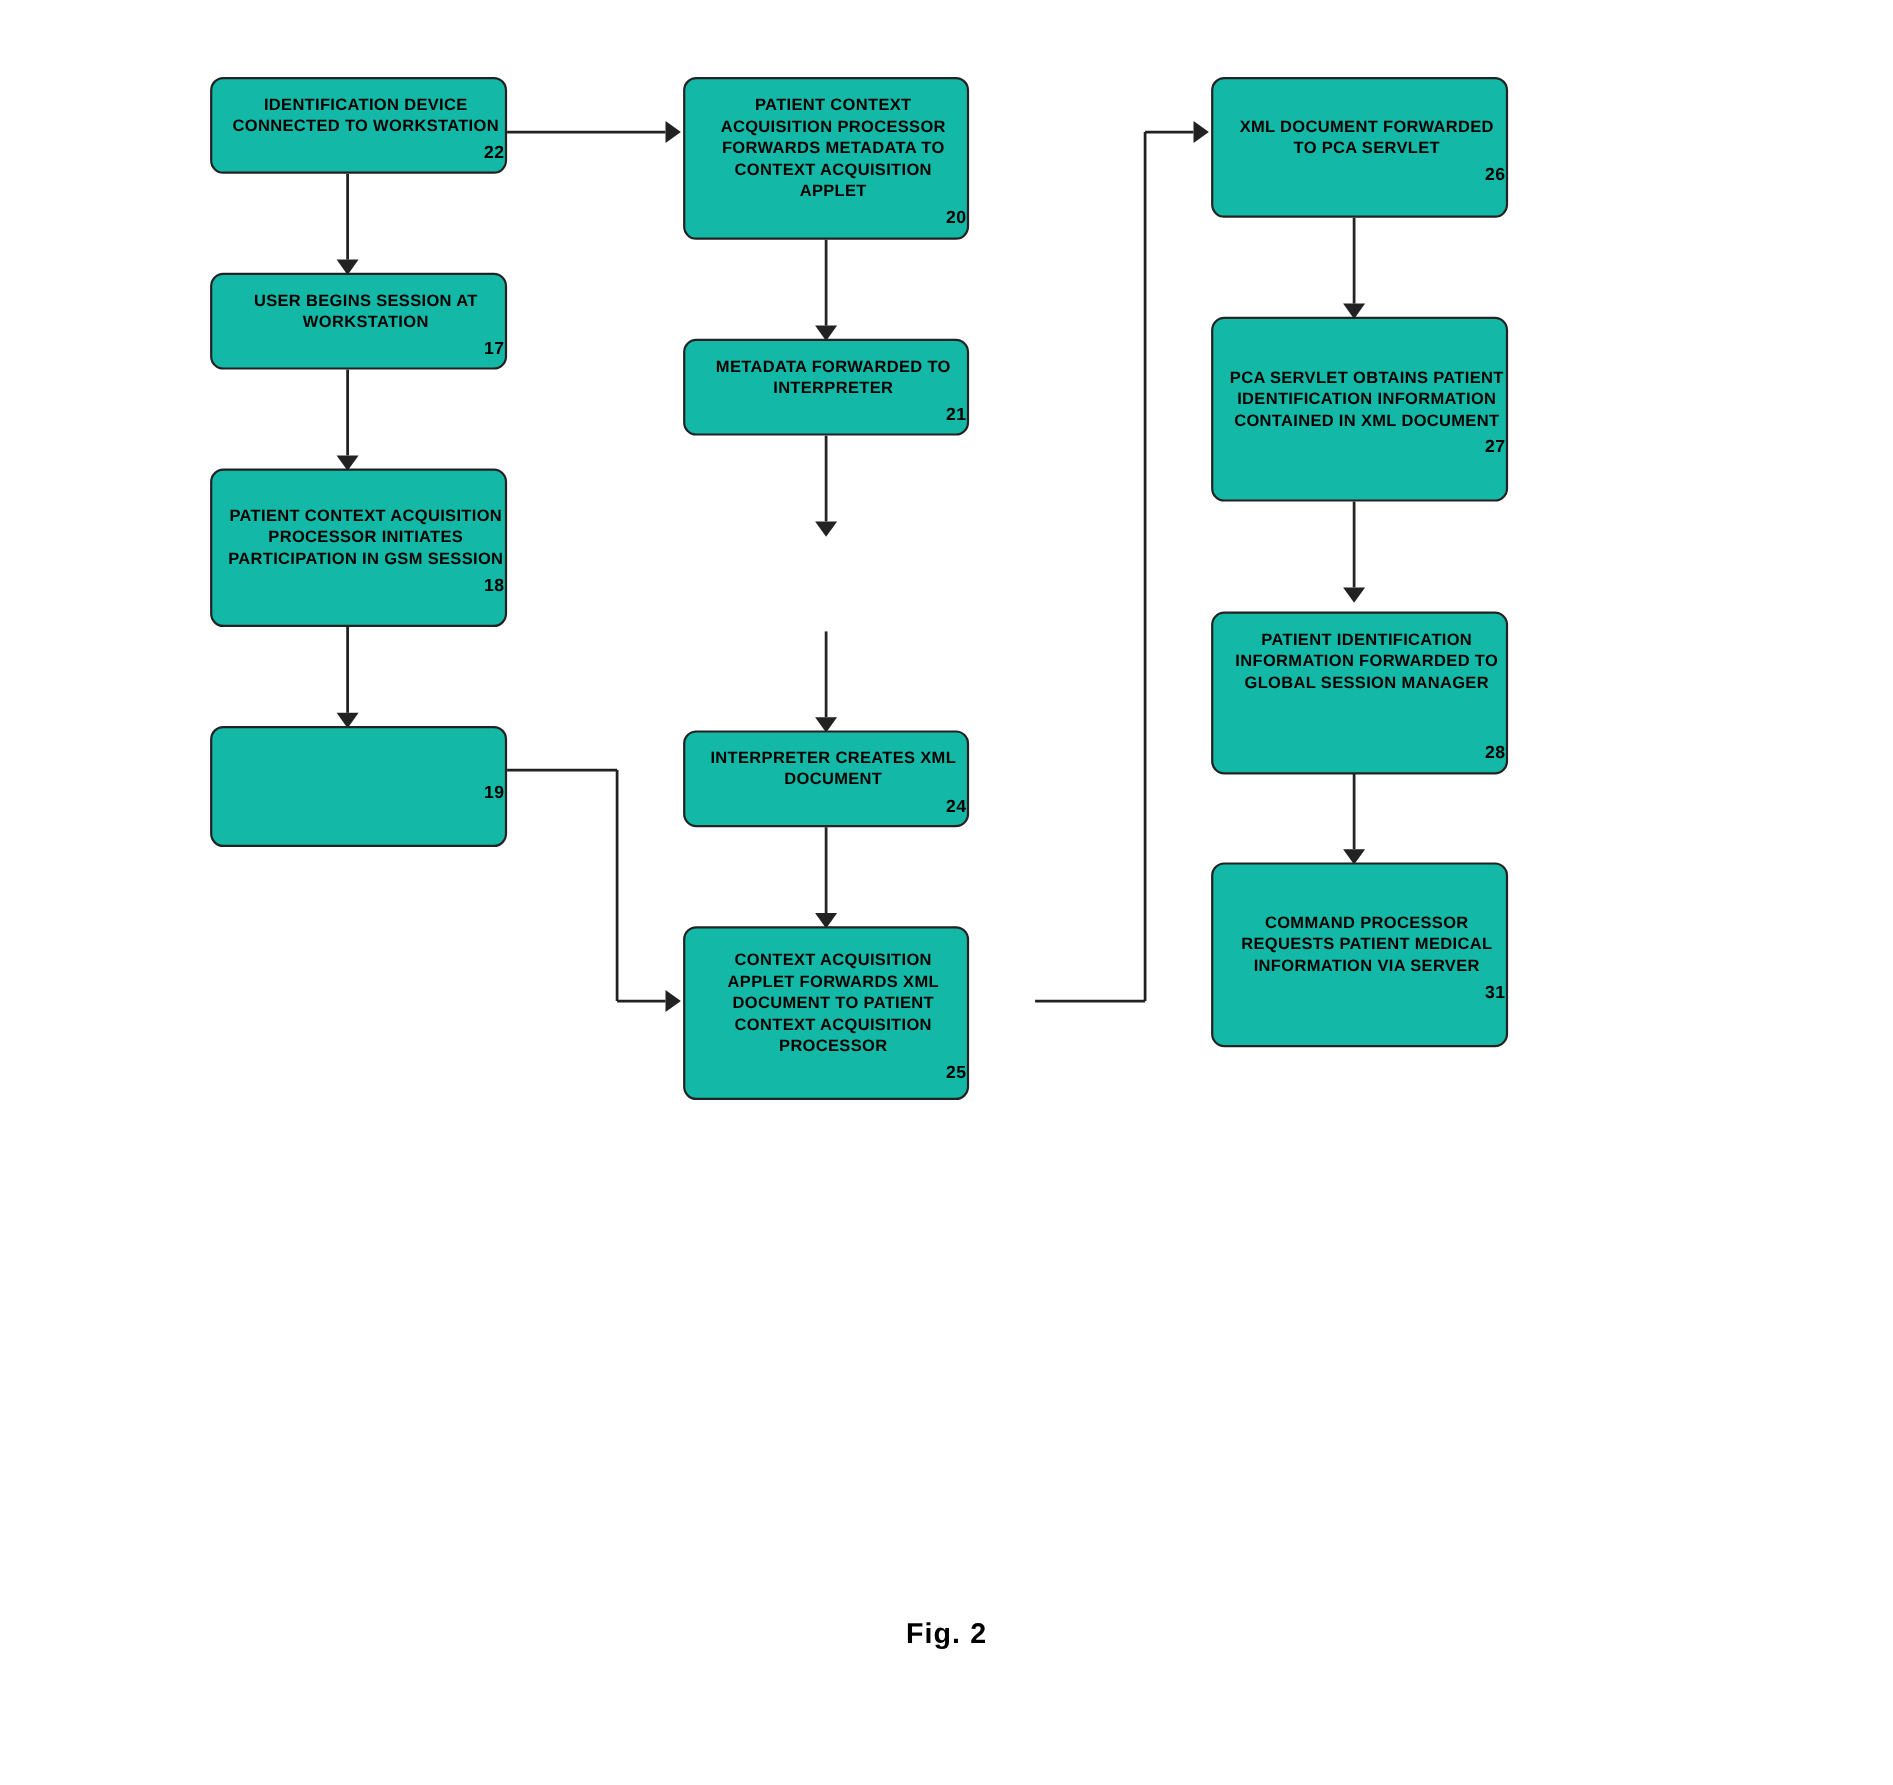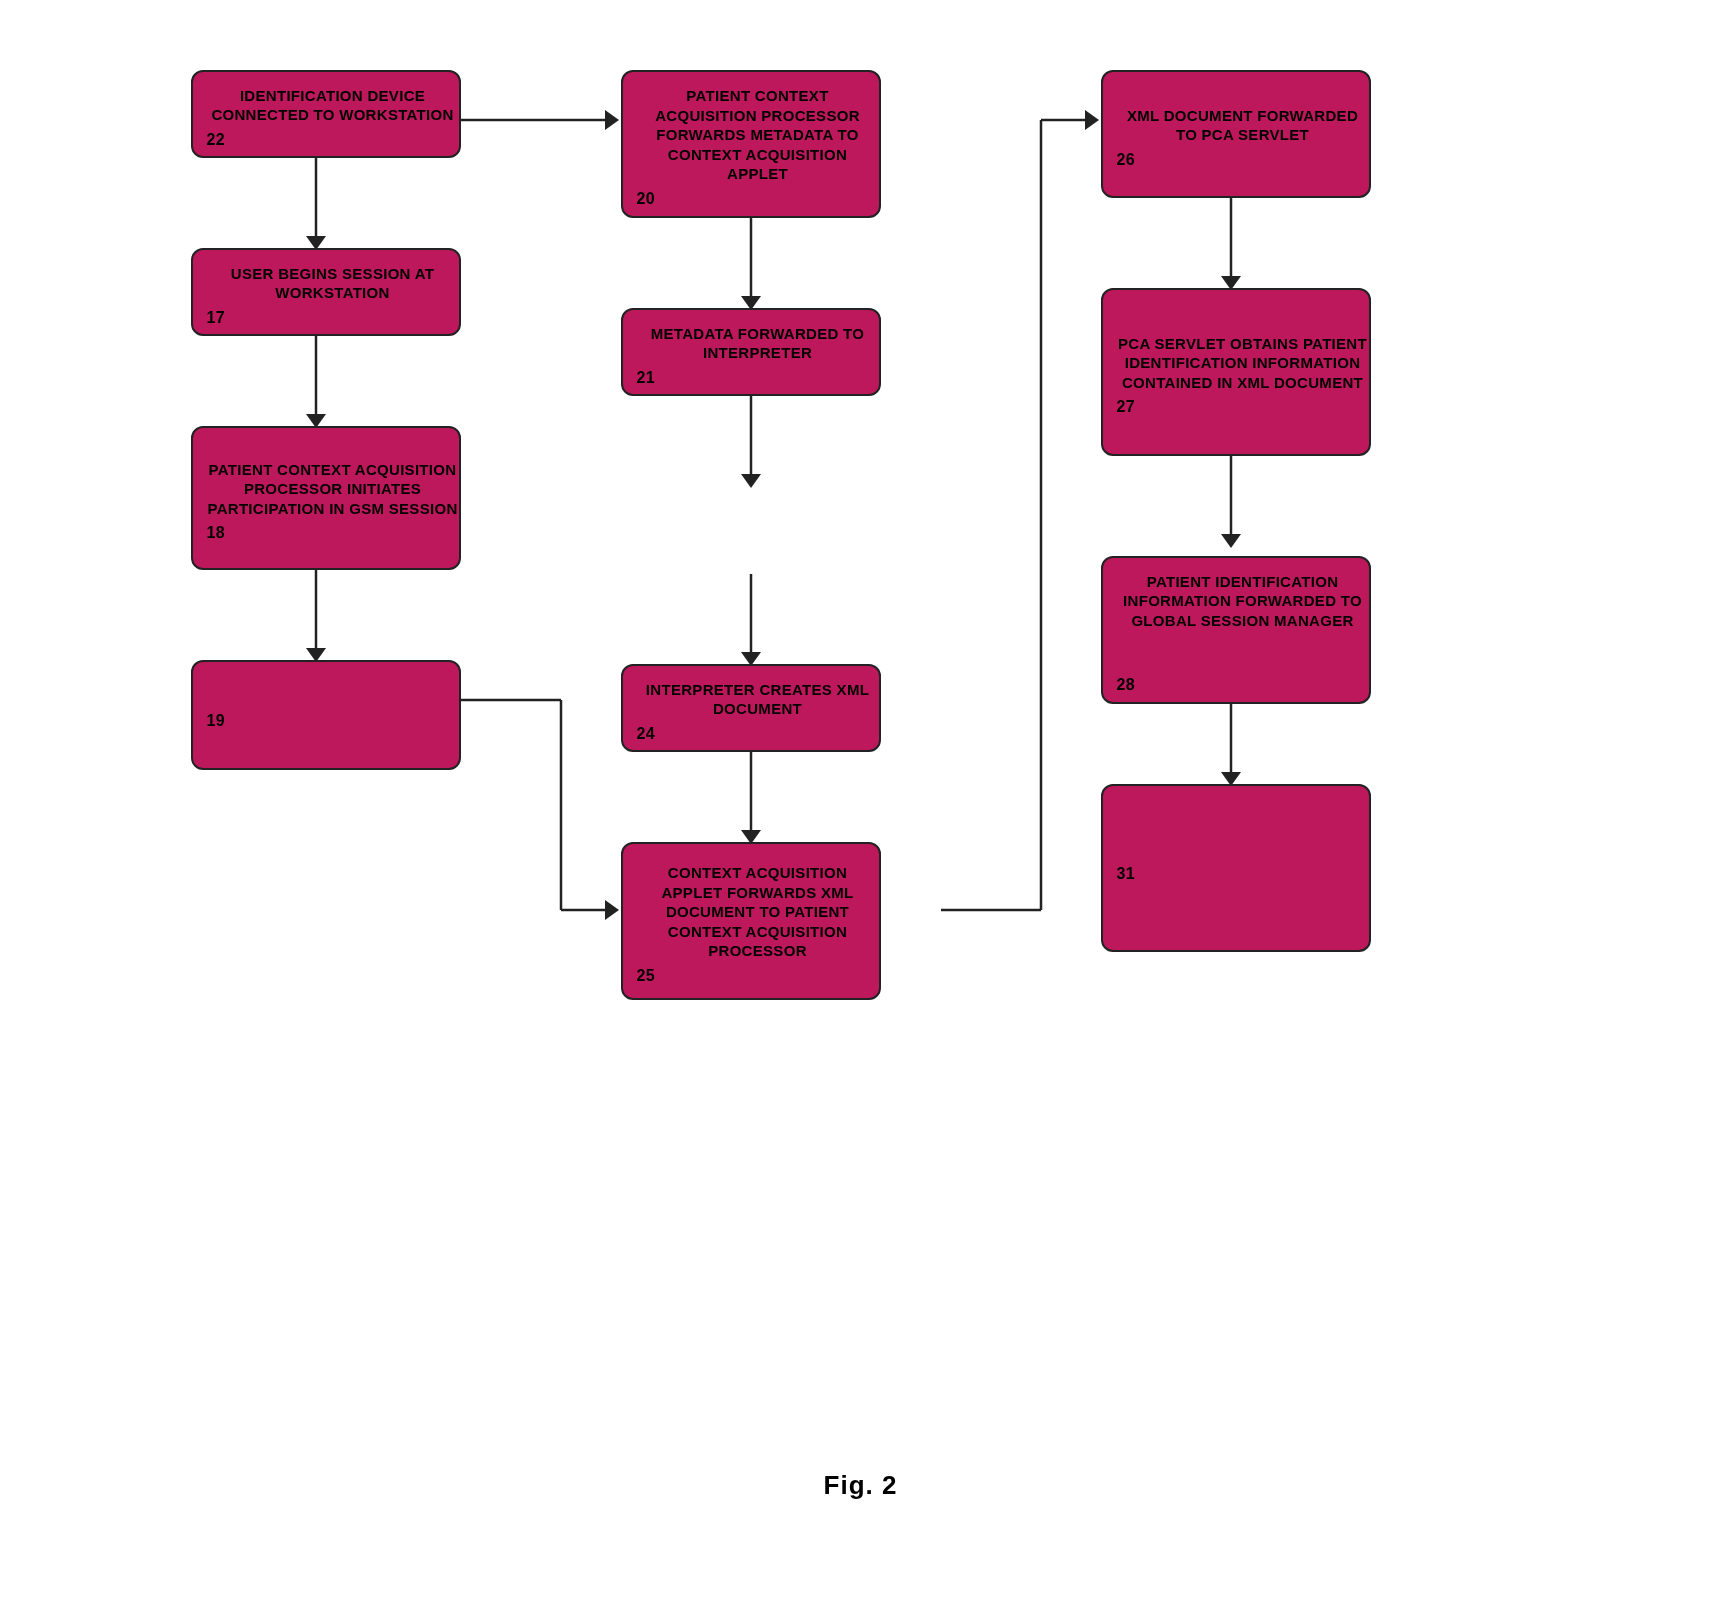--- a/index.html
+++ b/index.html
@@ -35,29 +35,29 @@
     .flow-diagram {
       position: relative;
       width: 1400px;
       height: 1380px;
     }
 
     .flow-box {
       position: absolute;
       border: 2.5px solid #222;
       border-radius: 12px;
-      background: #be185d;
+      background: #14b8a6;
       text-align: center;
       font-size: 15px;
       font-weight: bold;
       font-family: Arial, sans-serif;
       padding: 12px 0 6px 14px;
       display: flex;
       flex-direction: column;
-      align-items: flex-start;
+      align-items: flex-end;
       justify-content: center;
       letter-spacing: 0.3px;
     }
 
     .flow-box .label {
       font-size: 15px;
       font-weight: bold;
       line-height: 1.3;
     }
 
@@ -176,19 +176,20 @@
       <span class="label">PCA SERVLET OBTAINS PATIENT IDENTIFICATION INFORMATION CONTAINED IN XML DOCUMENT</span>
       <span class="num">27</span>
     </div>
 
     <div class="flow-box" style="left:940px; top:516px; width:270px; min-height:148px;gap:40px;">
       <span class="label">PATIENT IDENTIFICATION INFORMATION FORWARDED TO GLOBAL SESSION MANAGER</span>
       <span class="num">28</span>
     </div>
 
     <div class="flow-box" style="left:940px; top:744px; width:270px; min-height:168px;">
+      <span class="label">COMMAND PROCESSOR REQUESTS PATIENT MEDICAL INFORMATION VIA SERVER</span>
       <span class="num">31</span>
     </div>
 
   </div>
 
   <div class="figure-caption">Fig. 2</div>
 </div>
 
 </body></html>

